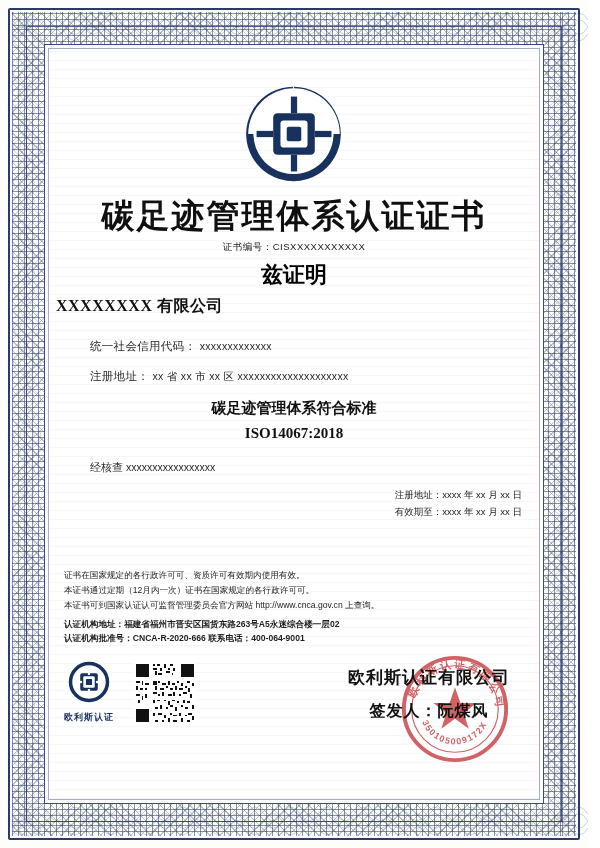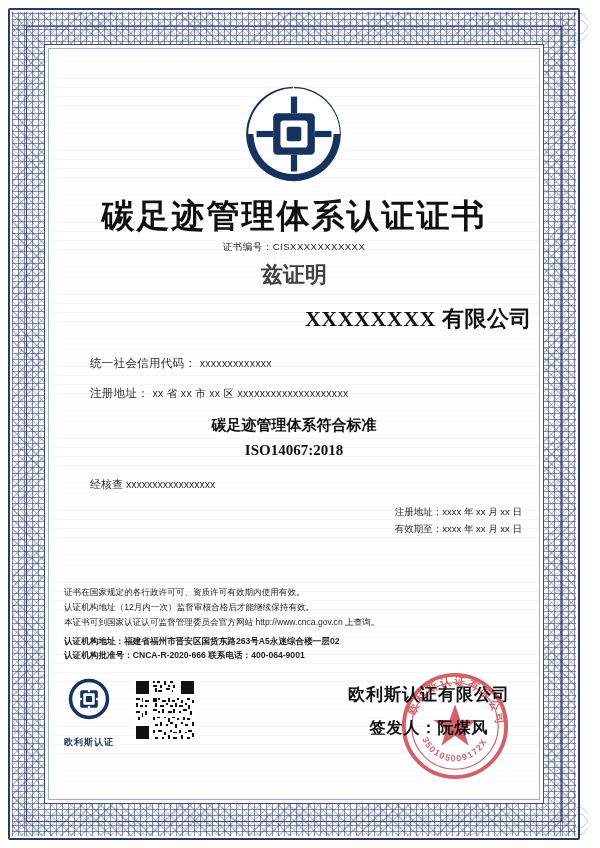--- a/index.html
+++ b/index.html
@@ -42,23 +42,23 @@
   
   .content{position:absolute;left:56px;top:56px;right:56px;bottom:56px;}
 
   .logo-top{display:flex;justify-content:center;margin-top:26px;}
   .emblem{width:104px;height:104px;}
 
   .title{margin:8px 0 0;text-align:center;font-family:"Liberation Serif",serif;
       font-weight:700;font-size:33px;letter-spacing:2px;color:#101010;}
   .certno{text-align:center;font-size:9.5px;color:#222;margin-top:2px;letter-spacing:.5px;}
   .subtitle{text-align:center;font-family:"Liberation Serif",serif;font-weight:700;
-      font-size:22px;margin-top:6px;color:#404040;}
-  .company{text-align:right;font-family:"Liberation Serif",serif;font-weight:700;
-      font-size:22px;margin-top:14px;color:#111;letter-spacing:.5px;}
+      font-size:22px;margin-top:6px;color:#000000;}
+  .company{text-align:left;font-family:"Liberation Serif",serif;font-weight:700;
+      font-size:16px;margin-top:6px;color:#111;letter-spacing:.5px;}
 
   .fields{margin:22px 0 0 34px;}
   .field{font-size:11.5px;color:#2a2a2a;margin-bottom:15px;letter-spacing:.3px;}
   .field .lbl{font-family:"Liberation Serif",serif;}
   .field .val{font-family:"Liberation Sans",sans-serif;font-size:10.5px;}
 
   .standard{text-align:center;margin-top:6px;}
   .standard .s1{font-family:"Liberation Serif",serif;font-weight:700;font-size:15px;color:#111;}
   .standard .s2{font-family:"Liberation Serif",serif;font-weight:700;font-size:15px;color:#111;margin-top:7px;}
 
@@ -67,21 +67,21 @@
 
   .dates{margin-top:12px;text-align:right;padding-right:10px;font-size:9.5px;color:#222;line-height:1.75;}
 
   .legal{margin-top:48px;padding-left:8px;font-size:8.6px;color:#1d1d1d;line-height:1.72;}
   .legal b{font-weight:700;}
 
   .footer{position:relative;margin-top:10px;height:120px;}
   .qr{position:absolute;left:78px;top:6px;width:62px;height:62px;}
   .foot-logo{position:absolute;left:0;top:4px;width:66px;text-align:center;}
   .foot-logo .emblem-sm{width:44px;height:44px;}
-  .foot-logo .flbl{margin-top:11px;font-size:9px;font-weight:700;color:#17325f;letter-spacing:1px;}
+  .foot-logo .flbl{margin-top:3px;font-size:9px;font-weight:700;color:#17325f;letter-spacing:1px;}
   .issuer{position:absolute;right:22px;top:10px;text-align:center;}
   .issuer .org{font-family:"Liberation Serif",serif;font-weight:700;font-size:17px;color:#111;letter-spacing:1px;}
   .issuer .sign{font-family:"Liberation Serif",serif;font-weight:700;font-size:16px;color:#111;margin-top:12px;letter-spacing:1px;}
   .seal{position:absolute;right:18px;top:-6px;width:118px;height:118px;opacity:.72;}
 </style>
 </head>
 <body>
 
 <div class="cert">
 
@@ -186,21 +186,21 @@
       <div>
         <span>注册地址：</span><span>xxxx 年 xx 月 xx 日</span>
       </div>
       <div>
         <span>有效期至：</span><span>xxxx 年 xx 月 xx 日</span>
       </div>
     </div>
 
     <div class="legal">
       <div>证书在国家规定的各行政许可可、资质许可有效期内使用有效。</div>
-      <div>认证机构地址（12月内一次）监督审核合格后才能继续保持有效。</div>
+      <div>本证书通过定期（12月内一次）证书在国家规定的各行政许可可。</div>
       <div>本证书可到国家认证认可监督管理委员会官方网站 http://www.cnca.gov.cn 上查询。</div>
       <div style="height:4px"></div>
       <div><b>认证机构地址：福建省福州市晋安区国货东路263号A5永迷综合楼一层02</b></div>
       <div><b>认证机构批准号：CNCA-R-2020-666    联系电话：400-064-9001</b></div>
     </div>
 
     <div class="footer">
 
       <div class="foot-logo">
         <svg class="emblem-sm" viewBox="0 0 100 100">

